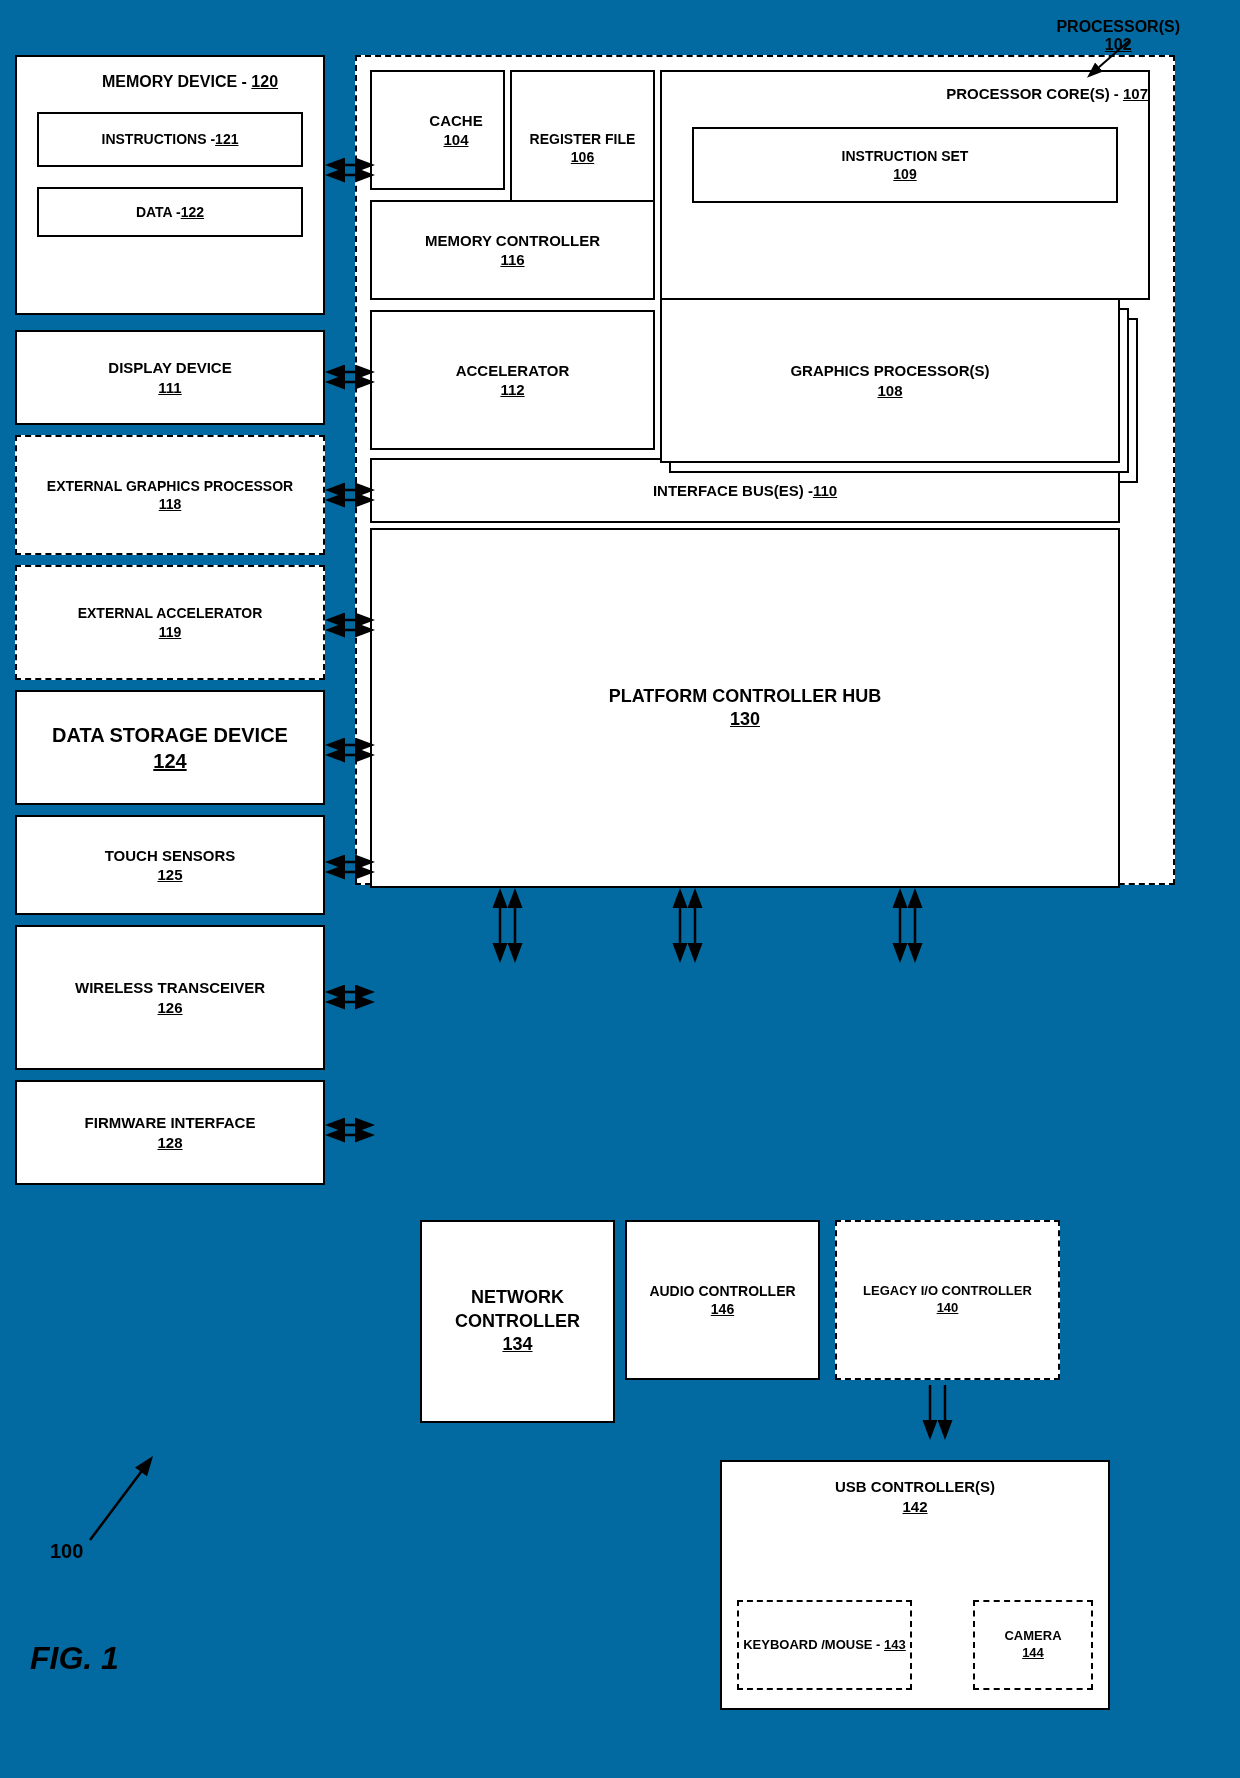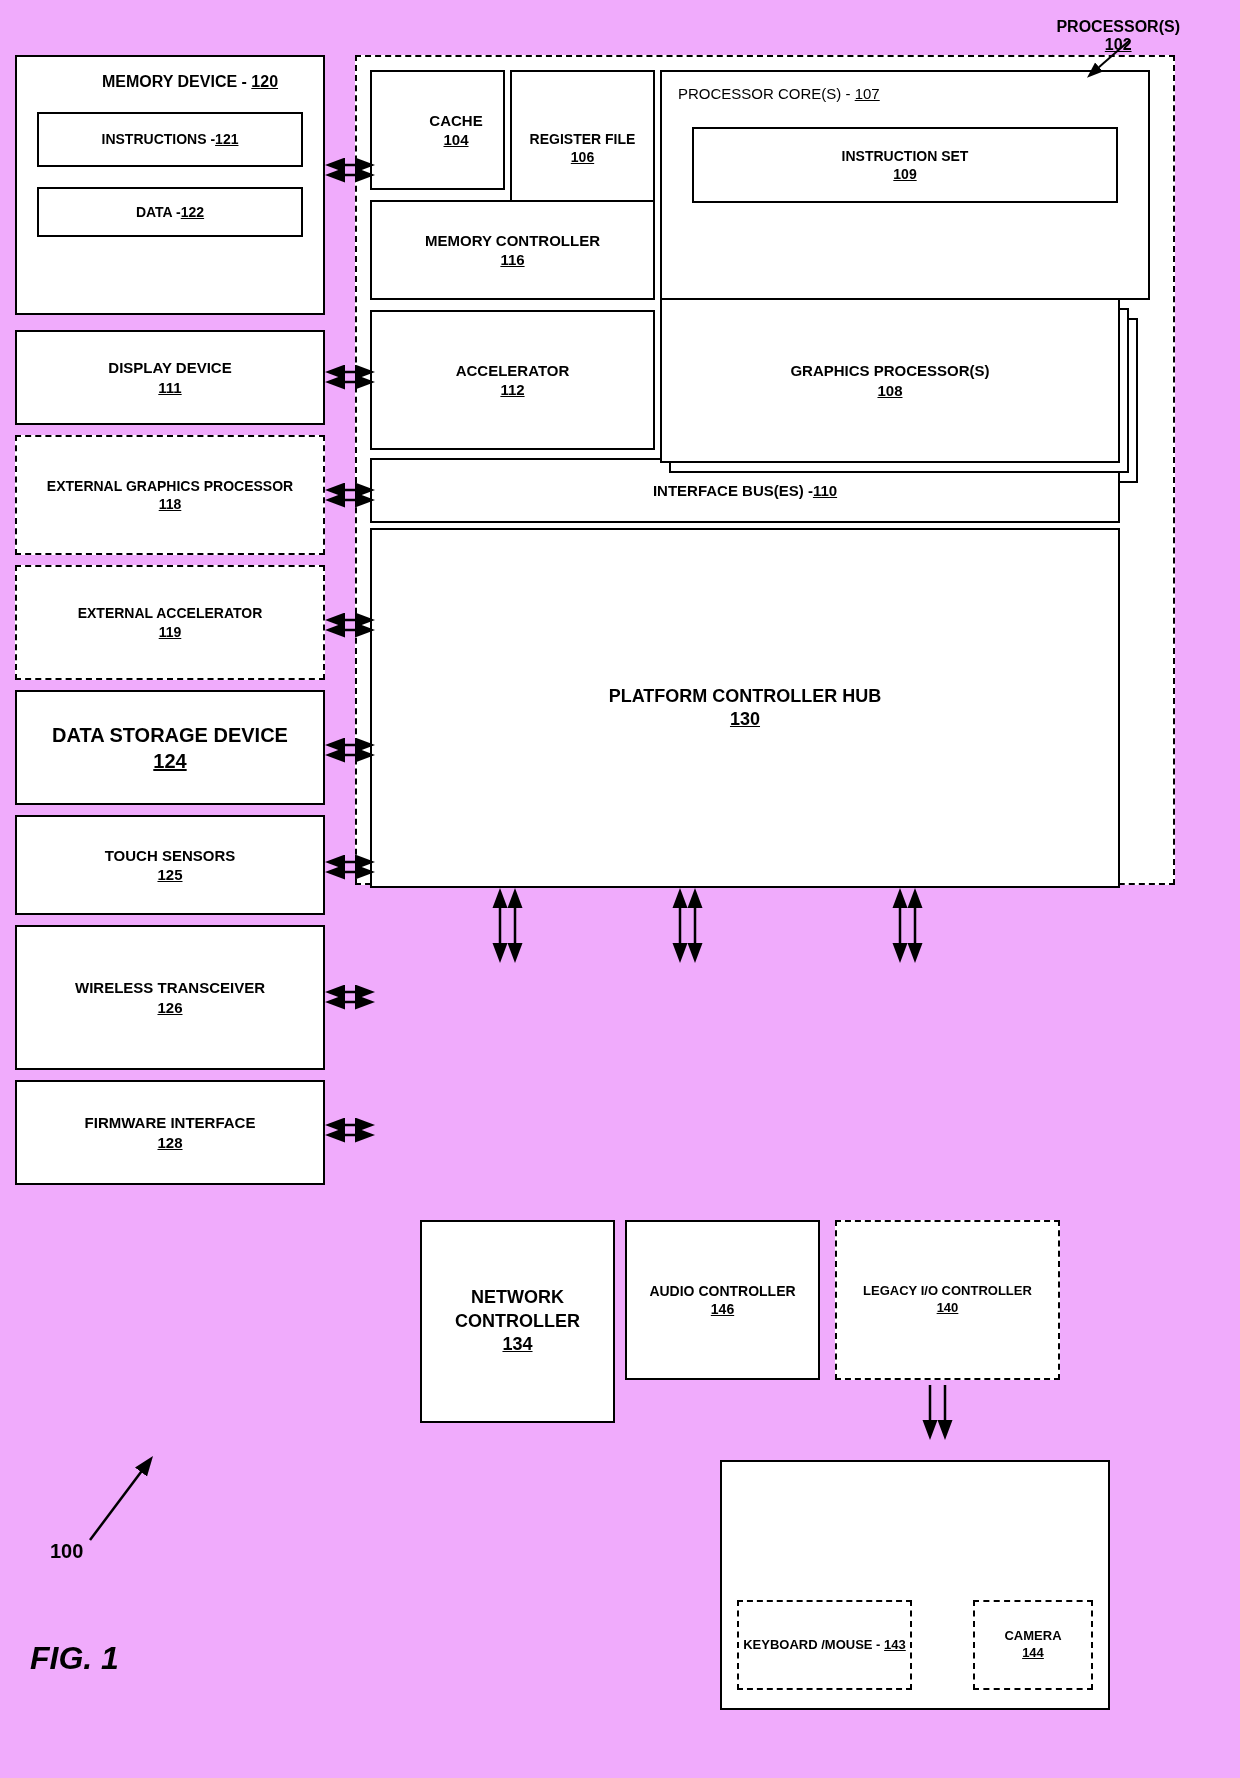--- a/index.html
+++ b/index.html
@@ -8,21 +8,21 @@
       font-family: Arial, sans-serif;
       width: 1240px;
       min-height: 1778px;
       position: relative;
       overflow: hidden;
     }
     .diagram-container {
       position: relative;
       width: 1240px;
       height: 1778px;
-      background: #f0abfc;
+      background: #0369a1;
     }
     .box {
       position: absolute;
       border: 2px solid #000;
       background: #fff;
       display: flex;
       align-items: center;
       justify-content: center;
       text-align: center;
       font-size: 15px;
@@ -129,21 +129,21 @@
   </div>
 
   <div class="box" style="left:510px; top:70px; width:145px; height:156px; font-size:14px; z-index:2;">
     <div style="text-align:center;">
       <div>REGISTER FILE</div>
       <div class="underline">106</div>
     </div>
   </div>
 
   <div class="box" style="left:660px; top:70px; width:490px; height:230px; font-size:15px; z-index:2;">
-    <div style="position:absolute; top:12px; left:16px; right:0; text-align:left; font-size:15px; font-weight:normal;">
+    <div style="position:absolute; top:12px; left:16px; right:0; text-align:right; font-size:15px; font-weight:bold;">
       <span>PROCESSOR CORE(S) - </span><span class="underline">107</span>
     </div>
 
     <div class="box" style="position:absolute; top:55px; left:30px; right:30px; height:76px; font-size:14px;">
       <div style="text-align:center;">
         <div>INSTRUCTION SET</div>
         <div class="underline">109</div>
       </div>
     </div>
   </div>
@@ -266,20 +266,24 @@
       <div class="underline">140</div>
     </div>
   </div>
 
   <svg style="position:absolute; left:920px; top:1380px; z-index:10;" width="40" height="80">
     <line x1="10" y1="5" x2="10" y2="55" stroke="#000" stroke-width="2.5" marker-end="url(#arrow)"></line>
     <line x1="25" y1="5" x2="25" y2="55" stroke="#000" stroke-width="2.5" marker-end="url(#arrow)"></line>
   </svg>
 
   <div class="box" style="left:720px; top:1460px; width:390px; height:250px; font-size:15px; z-index:2;">
+    <div style="position:absolute; top:15px; left:0; right:0; text-align:center; font-size:15px; font-weight:bold;">
+      <div>USB CONTROLLER(S)</div>
+      <div class="underline">142</div>
+    </div>
 
     <div class="box dashed" style="position:absolute; bottom:18px; left:15px; width:175px; height:90px; font-size:13px;">
       <div style="text-align:center;">
         <span>KEYBOARD /MOUSE - </span><span class="underline">143</span>
       </div>
     </div>
 
     <div class="box dashed" style="position:absolute; bottom:18px; right:15px; width:120px; height:90px; font-size:13px;">
       <div style="text-align:center;">
         <div>CAMERA</div>

